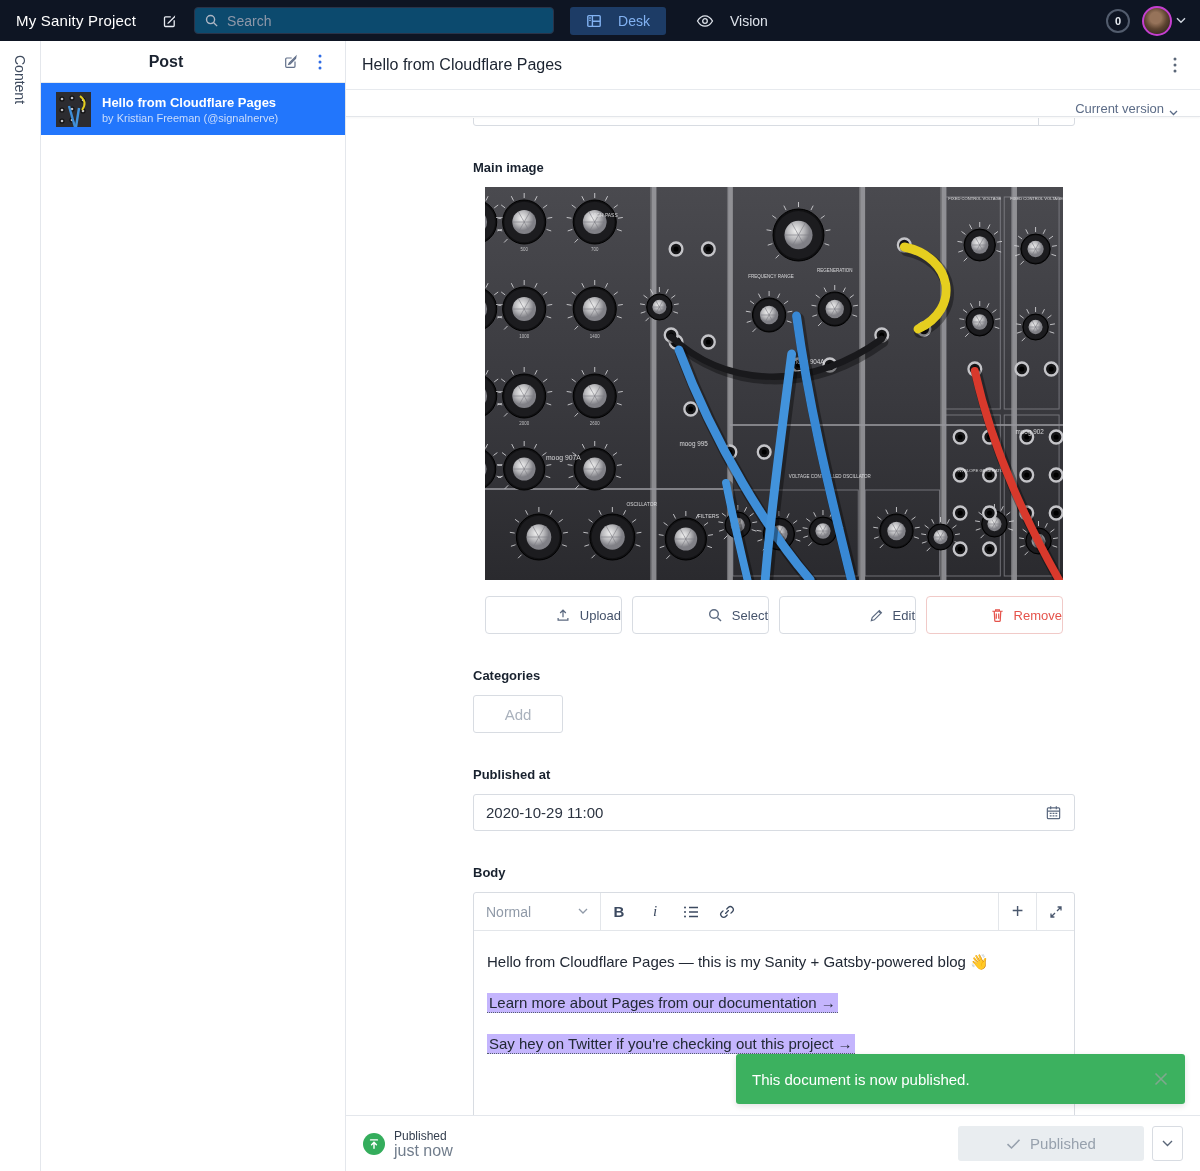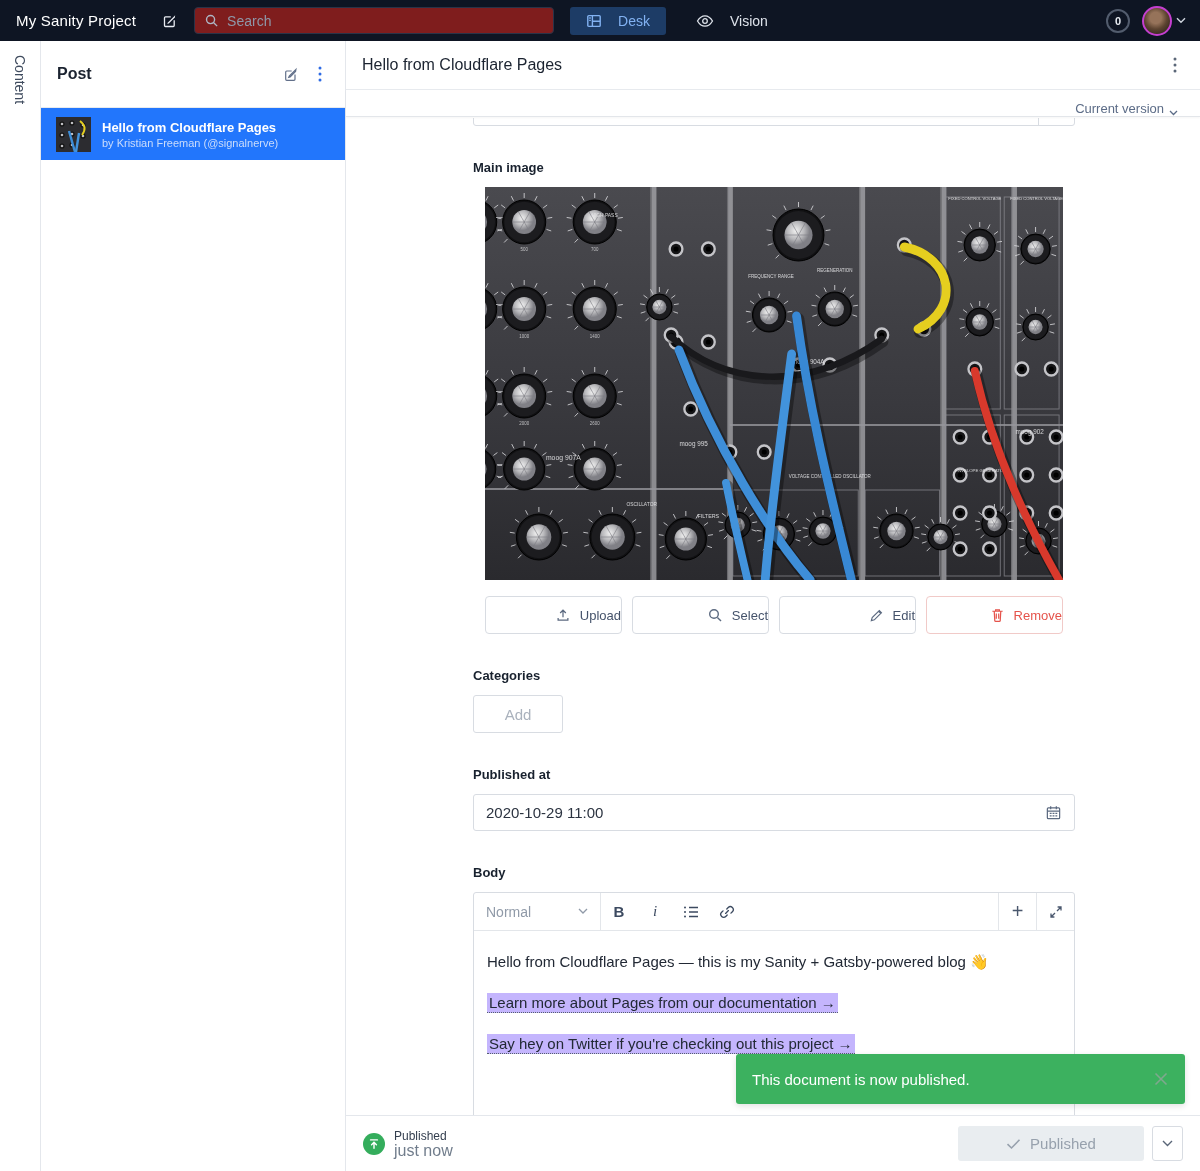--- a/index.html
+++ b/index.html
@@ -7,21 +7,21 @@
   body { position:relative; overflow:hidden; background:#fff;
          font-family:"Liberation Sans", sans-serif; color:#1b2430; }
   svg { display:block; }
 
   
   .navbar { position:absolute; top:0; left:0; width:1200px; height:41px;
             background:#0e1523; display:flex; align-items:center; }
   .nav-title { margin-left:16px; font-size:15px; font-weight:normal; color:#fff; letter-spacing:.2px; }
   .nav-compose { margin-left:18px; width:30px; height:30px; display:flex; align-items:center;
                  justify-content:center; cursor:pointer; }
-  .nav-search { margin-left:10px; width:360px; height:27px; background:#7f1d1d;
+  .nav-search { margin-left:10px; width:360px; height:27px; background:#0c4a6e;
                 border:1px solid #2a3348; border-radius:4px; display:flex; align-items:center;
                 padding:0 9px; gap:8px; }
   .nav-search-ph { font-size:14px; color:#8e97a8; }
   .nav-tab { display:flex; align-items:center; gap:16px; height:28px; padding:0 16px;
              border-radius:3px; font-size:14px; color:#dde2ea; cursor:pointer; }
   .nav-tab.active { background:#1d3c66; color:#82b2f2; margin-left:16px; }
   .nav-tab.plain { margin-left:14px;justify-content:space-between; }
   .nav-spacer { flex:1; }
   .nav-badge { width:24px; height:24px; border:2px solid #525c6d; border-radius:50%;
                display:flex; align-items:center; justify-content:center;
@@ -32,22 +32,22 @@
   .nav-caret { margin:0 14px 0 4px; }
 
   
   .rail { position:absolute; top:41px; left:0; width:41px; bottom:0; background:#fff;
           border-right:1px solid #e4e7ec; display:flex; justify-content:center; }
   .rail-label { writing-mode:vertical-rl; margin-top:14px; font-size:14px; color:#3f4b5e; }
 
   
   .list-panel { position:absolute; top:41px; left:41px; width:305px; bottom:0; background:#fff;
                 border-right:1px solid #e4e7ec; }
-  .list-header { height:67px; border-bottom:1px solid #e7eaee; display:flex; align-items:center;
-                 padding:0 10px 0 16px; }
+  .list-header { height:42px; border-bottom:1px solid #e7eaee; display:flex; align-items:center;
+                 padding:0 10px 0 16px;text-align:center; }
   .list-title { font-size:16px; font-weight:600; color:#1b2330; flex:1; }
   .icon-btn { width:30px; height:30px; display:flex; align-items:center; justify-content:center;
               cursor:pointer; }
   .list-item { height:52px; background:#2276fc; display:flex; align-items:center;
                padding:0 10px 0 15px; gap:11px; cursor:pointer; }
   .list-thumb { width:35px; height:35px; flex:none; }
   .li-title { font-size:13px; font-weight:600; color:#fff; line-height:17px; }
   .li-sub { font-size:11px; color:#cadcfb; line-height:14px; }
 
   

